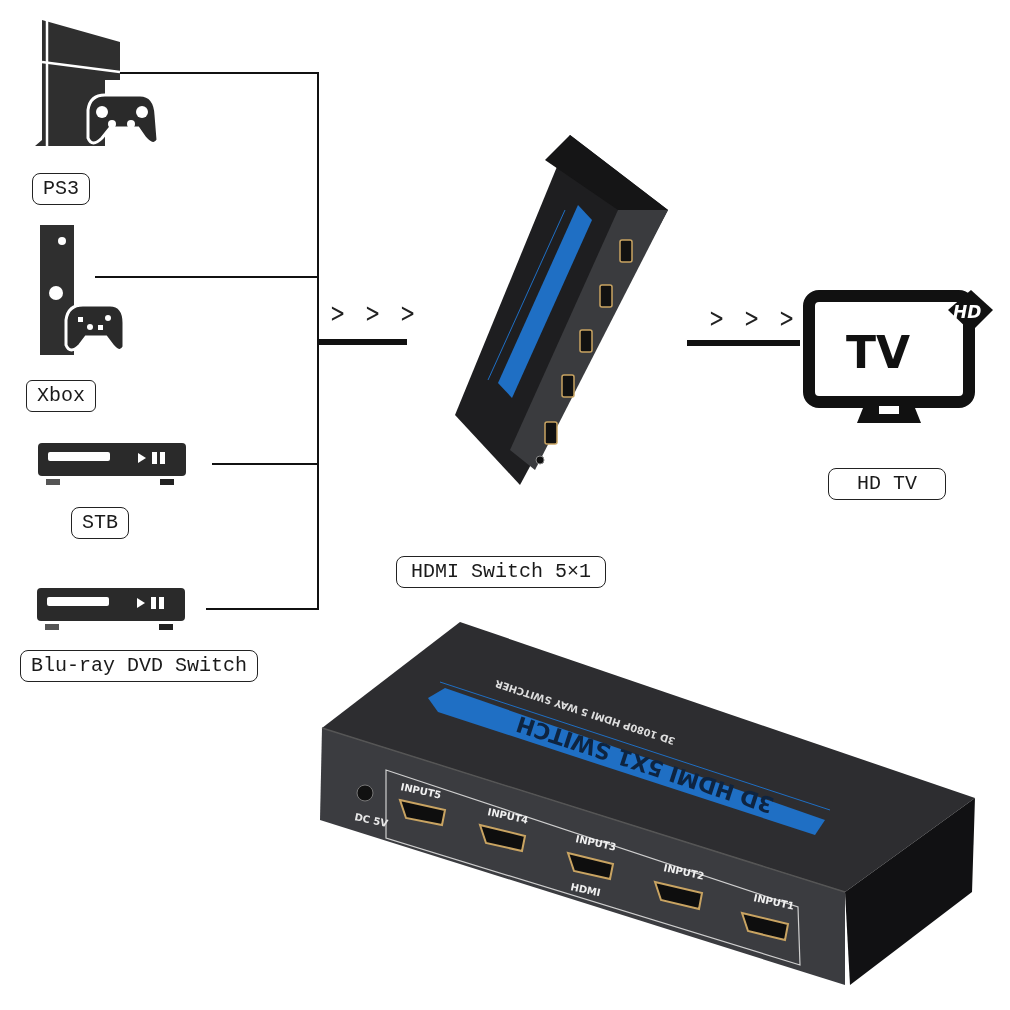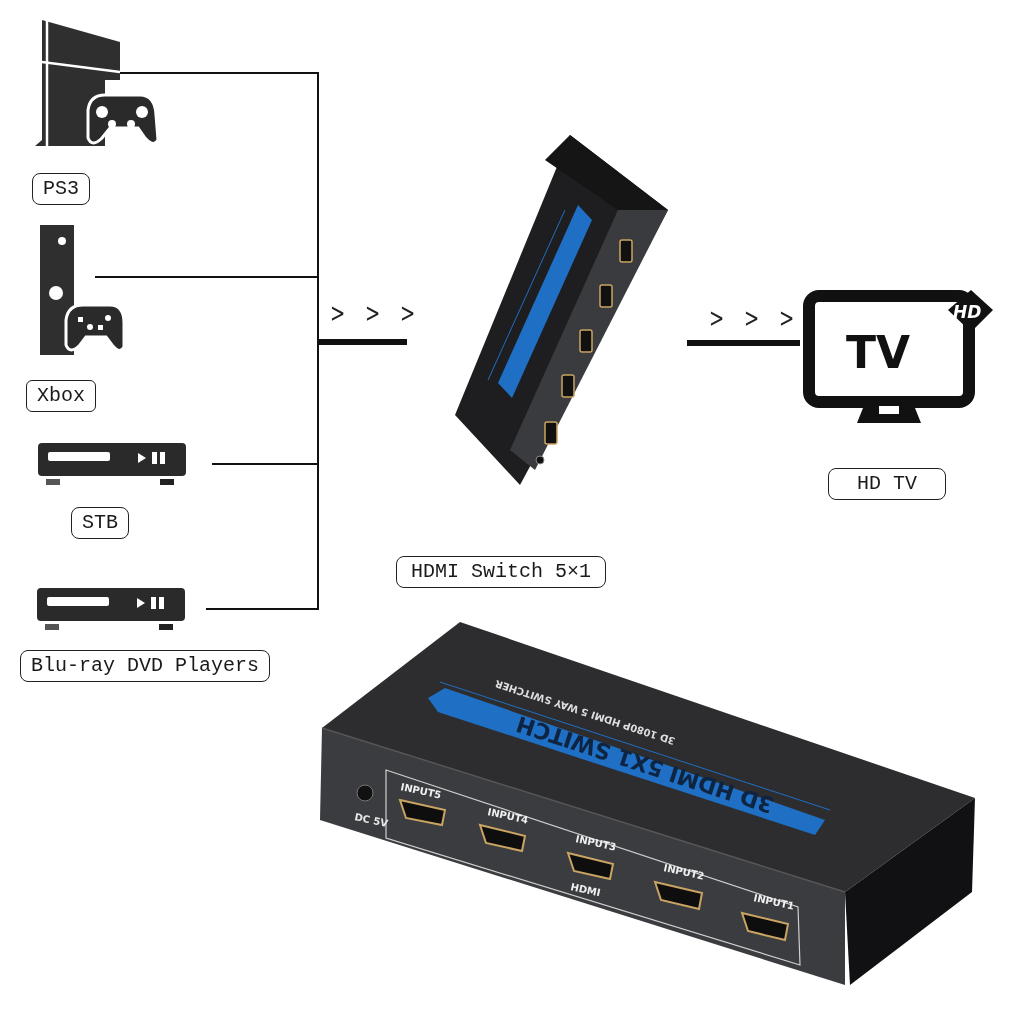--- a/index.html
+++ b/index.html
@@ -49,21 +49,21 @@
 
 <svg style="left:37px;top:588px;" width="150" height="46" viewBox="0 0 150 46">
   <rect x="0" y="0" width="148" height="33" rx="4" fill="#2a2a2a"></rect>
   <rect x="10" y="9" width="62" height="9" rx="2" fill="#fff"></rect>
   <polygon points="100,10 100,20 108,15" fill="#fff"></polygon>
   <rect x="114" y="9" width="5" height="12" fill="#fff"></rect>
   <rect x="122" y="9" width="5" height="12" fill="#fff"></rect>
   <rect x="8" y="36" width="14" height="6" fill="#555"></rect>
   <rect x="122" y="36" width="14" height="6" fill="#222"></rect>
 </svg>
-<div class="label" style="left:20px;top:650px;">Blu-ray DVD Players</div>
+<div class="label" style="left:20px;top:650px;">Blu-ray DVD Switch</div>
 
 <div class="line" style="left:120px;top:72px;width:199px;height:2px;"></div>
 <div class="line" style="left:95px;top:276px;width:224px;height:2px;"></div>
 <div class="line" style="left:212px;top:463px;width:107px;height:2px;"></div>
 <div class="line" style="left:206px;top:608px;width:113px;height:2px;"></div>
 <div class="line" style="left:317px;top:72px;width:2px;height:538px;"></div>
 <div class="line" style="left:317px;top:339px;width:90px;height:6px;"></div>
 <div class="chev" style="left:330px;top:298px;">&gt; &gt; &gt;</div>
 
 <div class="line" style="left:687px;top:340px;width:113px;height:6px;"></div>

